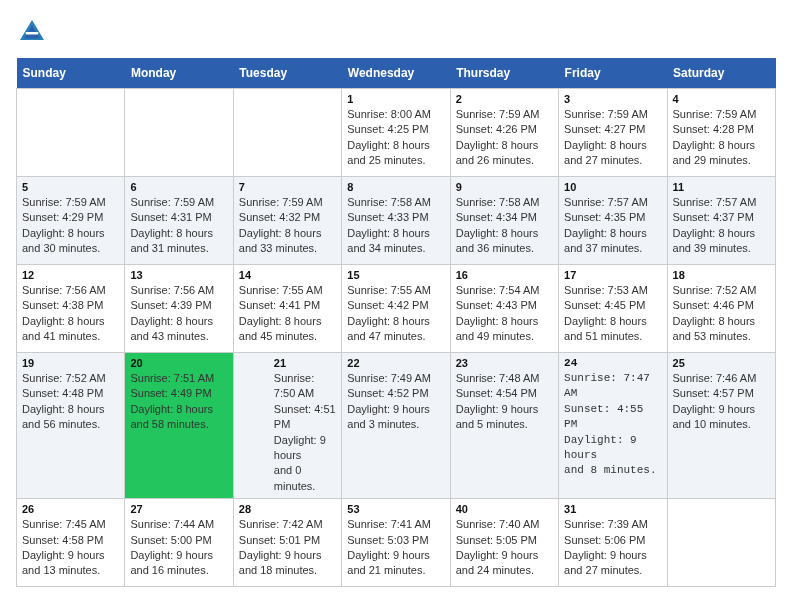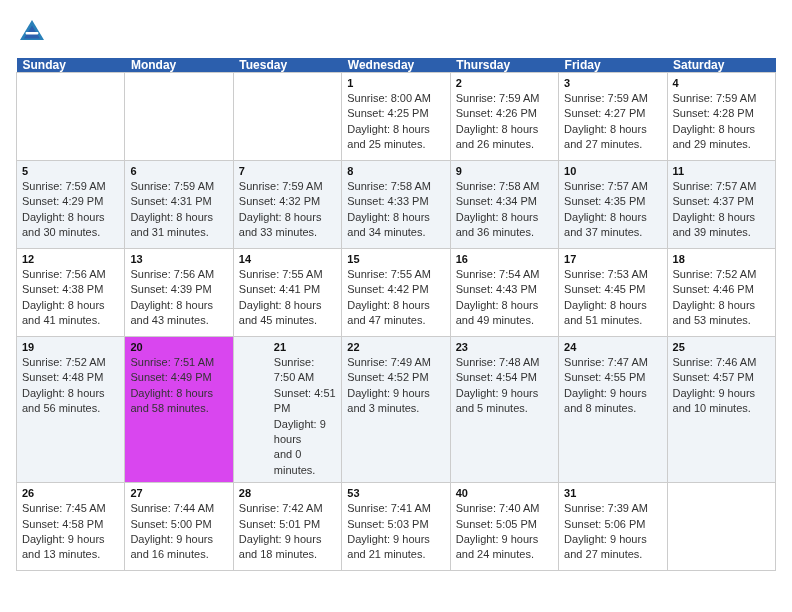--- a/index.html
+++ b/index.html
@@ -46,21 +46,21 @@
     }
     .calendar {
       width: 100%;
       border-collapse: collapse;
       font-size: 10.5px;
     }
     .calendar th {
       background-color: #2c5fad;
       color: #fff;
       text-align: left;
-      padding: 0 6px;
+      padding: 8px 6px;
       font-size: 12px;
       font-weight: bold;
     }
     .calendar td {
       border: 1px solid #ccc;
       vertical-align: top;
       padding: 4px 5px;
       height: 88px;
       width: 108px;
       background: #fff;
@@ -196,37 +196,37 @@
         <td>
           <div class="day-number">18</div>
           <div class="day-info">Sunrise: 7:52 AM<br>Sunset: 4:46 PM<br>Daylight: 8 hours<br>and 53 minutes.</div>
         </td>
       </tr>
       <tr>
         <td style="background-color: rgb(240, 244, 248);">
           <div class="day-number">19</div>
           <div class="day-info">Sunrise: 7:52 AM<br>Sunset: 4:48 PM<br>Daylight: 8 hours<br>and 56 minutes.</div>
         </td>
-        <td style="background-color: #d946ef;">
+        <td style="background-color: #22c55e;">
           <div class="day-number">20</div>
           <div class="day-info">Sunrise: 7:51 AM<br>Sunset: 4:49 PM<br>Daylight: 8 hours<br>and 58 minutes.</div>
         </td>
         <td style="background-color: rgb(240, 244, 248); padding-left: 40px;">
           <div class="day-number">21</div>
           <div class="day-info">Sunrise: 7:50 AM<br>Sunset: 4:51 PM<br>Daylight: 9 hours<br>and 0 minutes.</div>
         </td>
         <td style="background-color: rgb(240, 244, 248);">
           <div class="day-number">22</div>
           <div class="day-info">Sunrise: 7:49 AM<br>Sunset: 4:52 PM<br>Daylight: 9 hours<br>and 3 minutes.</div>
         </td>
         <td style="background-color: rgb(240, 244, 248);">
           <div class="day-number">23</div>
           <div class="day-info">Sunrise: 7:48 AM<br>Sunset: 4:54 PM<br>Daylight: 9 hours<br>and 5 minutes.</div>
         </td>
-        <td style="background-color: rgb(240, 244, 248);">
+        <td style="background-color: rgb(240, 244, 248); font-family: Liberation Mono, monospace;">
           <div class="day-number">24</div>
           <div class="day-info">Sunrise: 7:47 AM<br>Sunset: 4:55 PM<br>Daylight: 9 hours<br>and 8 minutes.</div>
         </td>
         <td style="background-color: rgb(240, 244, 248);">
           <div class="day-number">25</div>
           <div class="day-info">Sunrise: 7:46 AM<br>Sunset: 4:57 PM<br>Daylight: 9 hours<br>and 10 minutes.</div>
         </td>
       </tr>
       <tr>
         <td>

